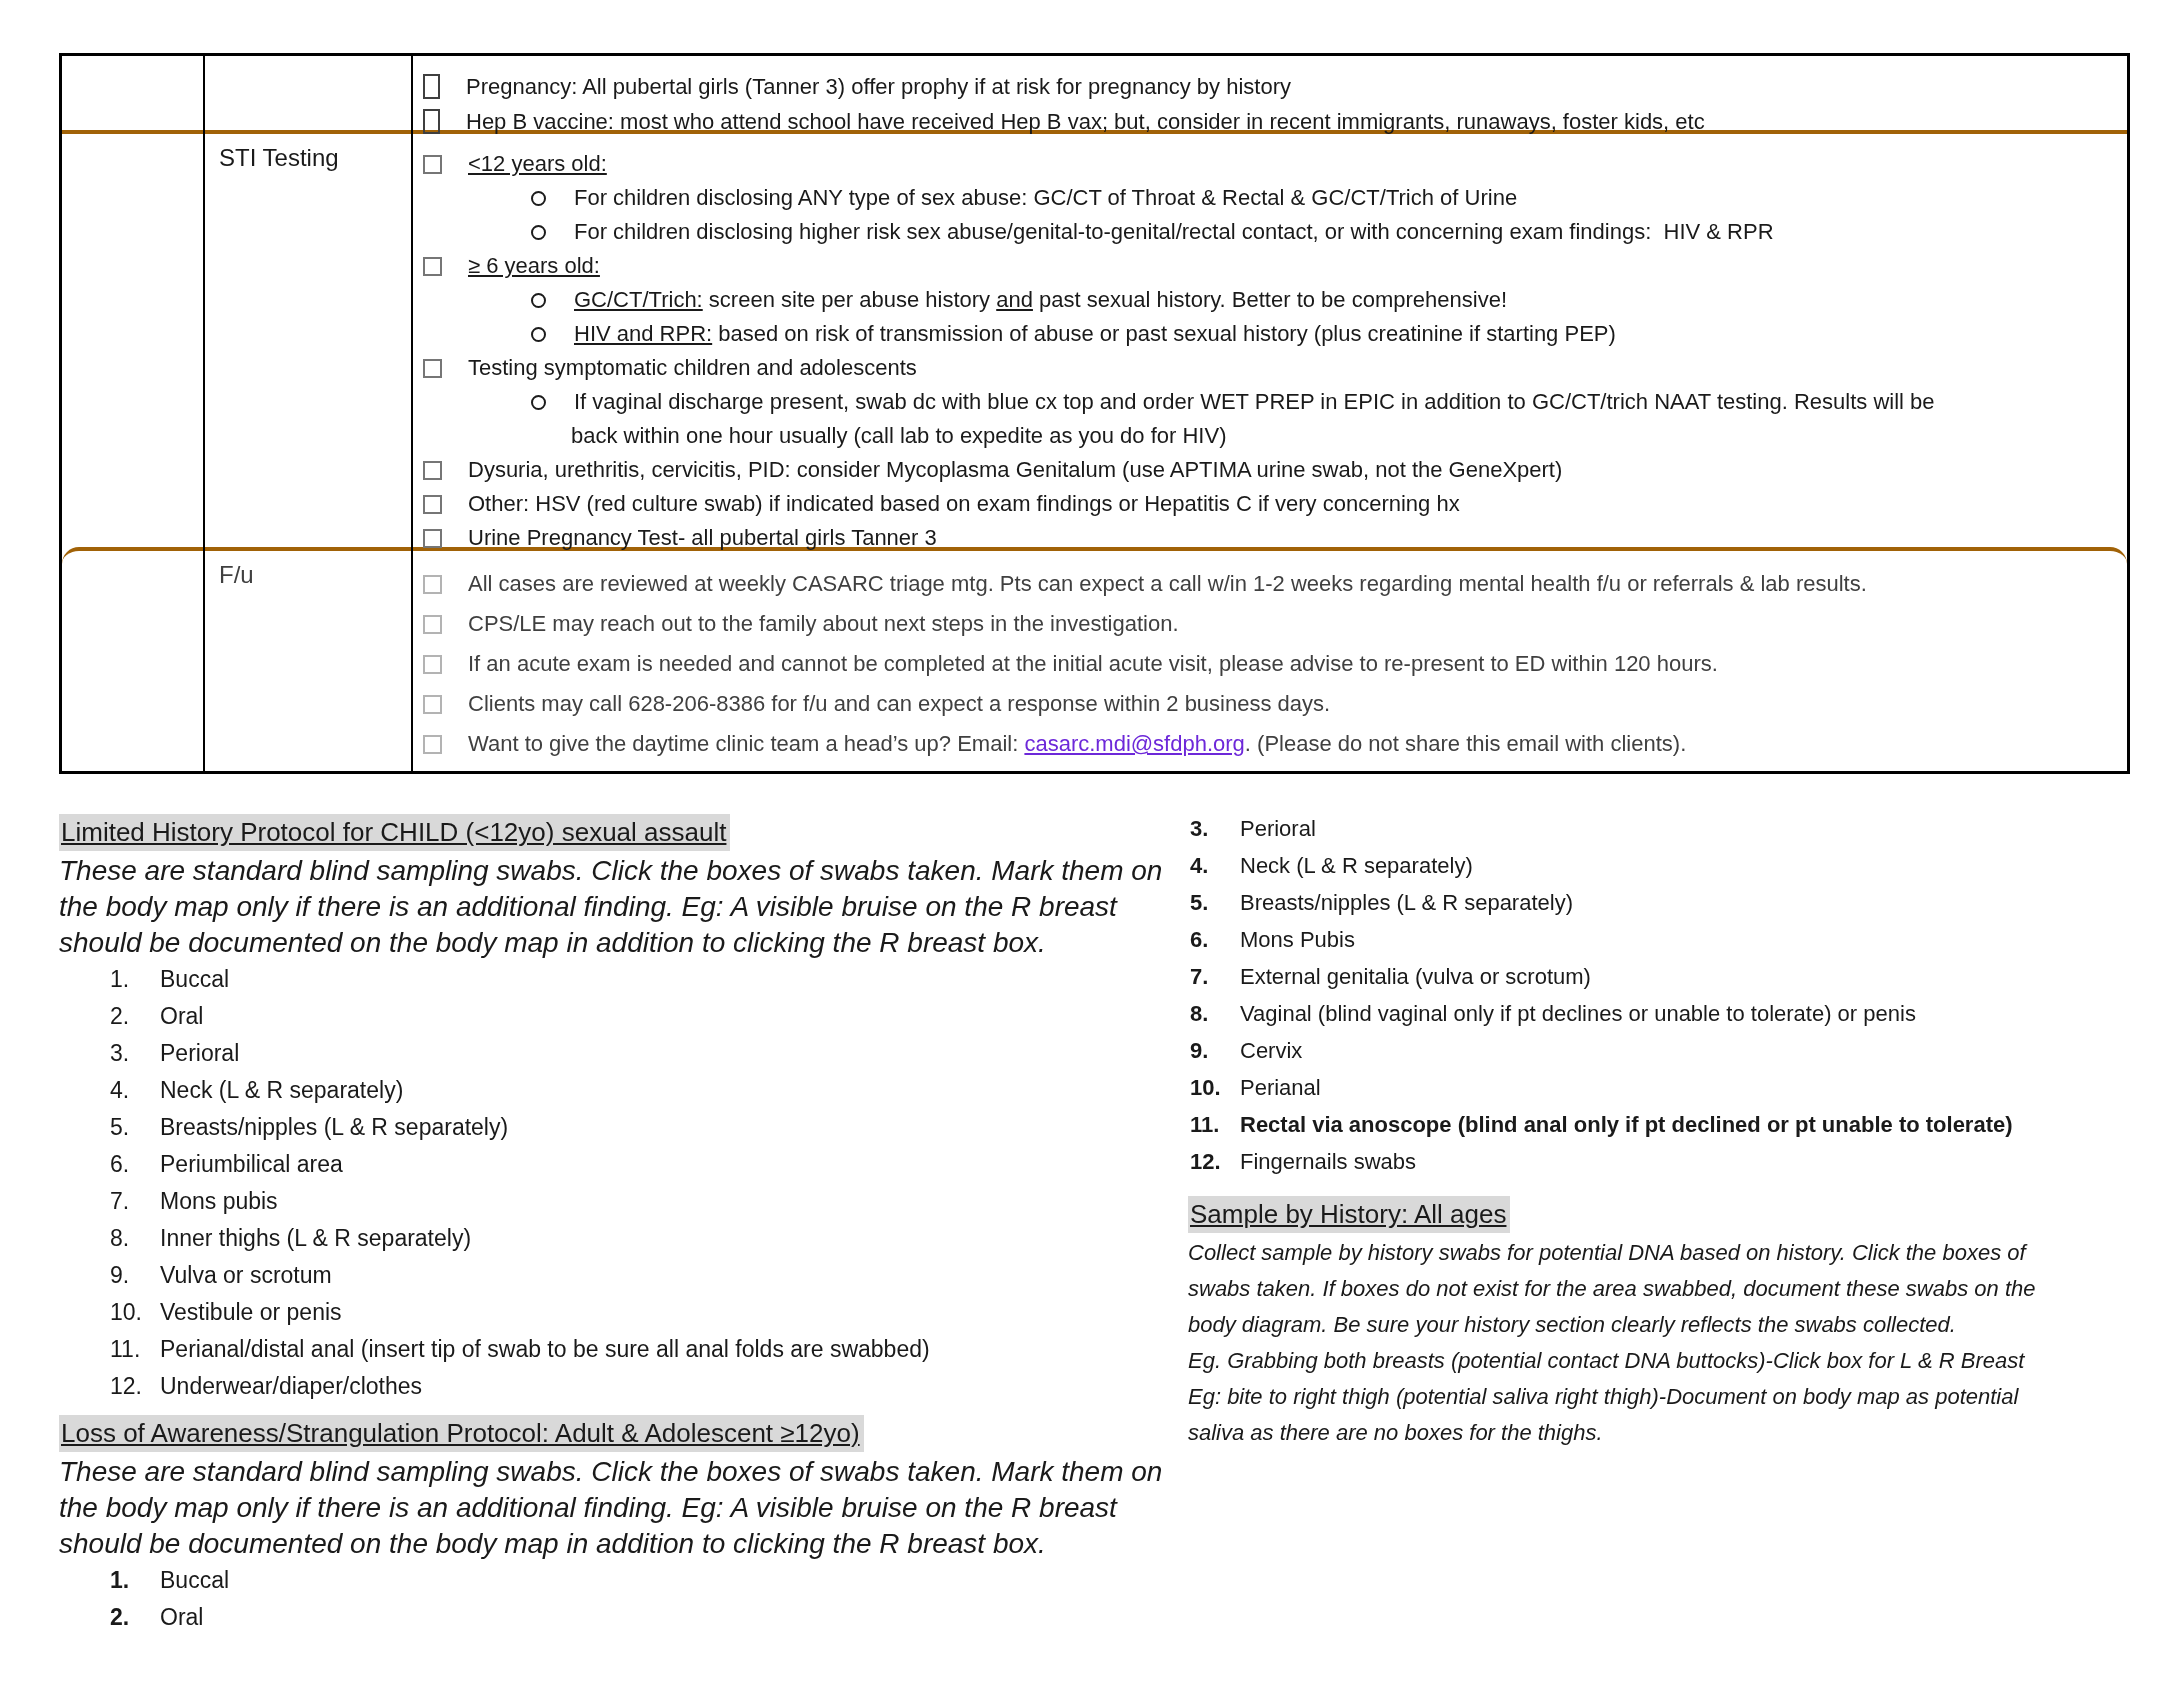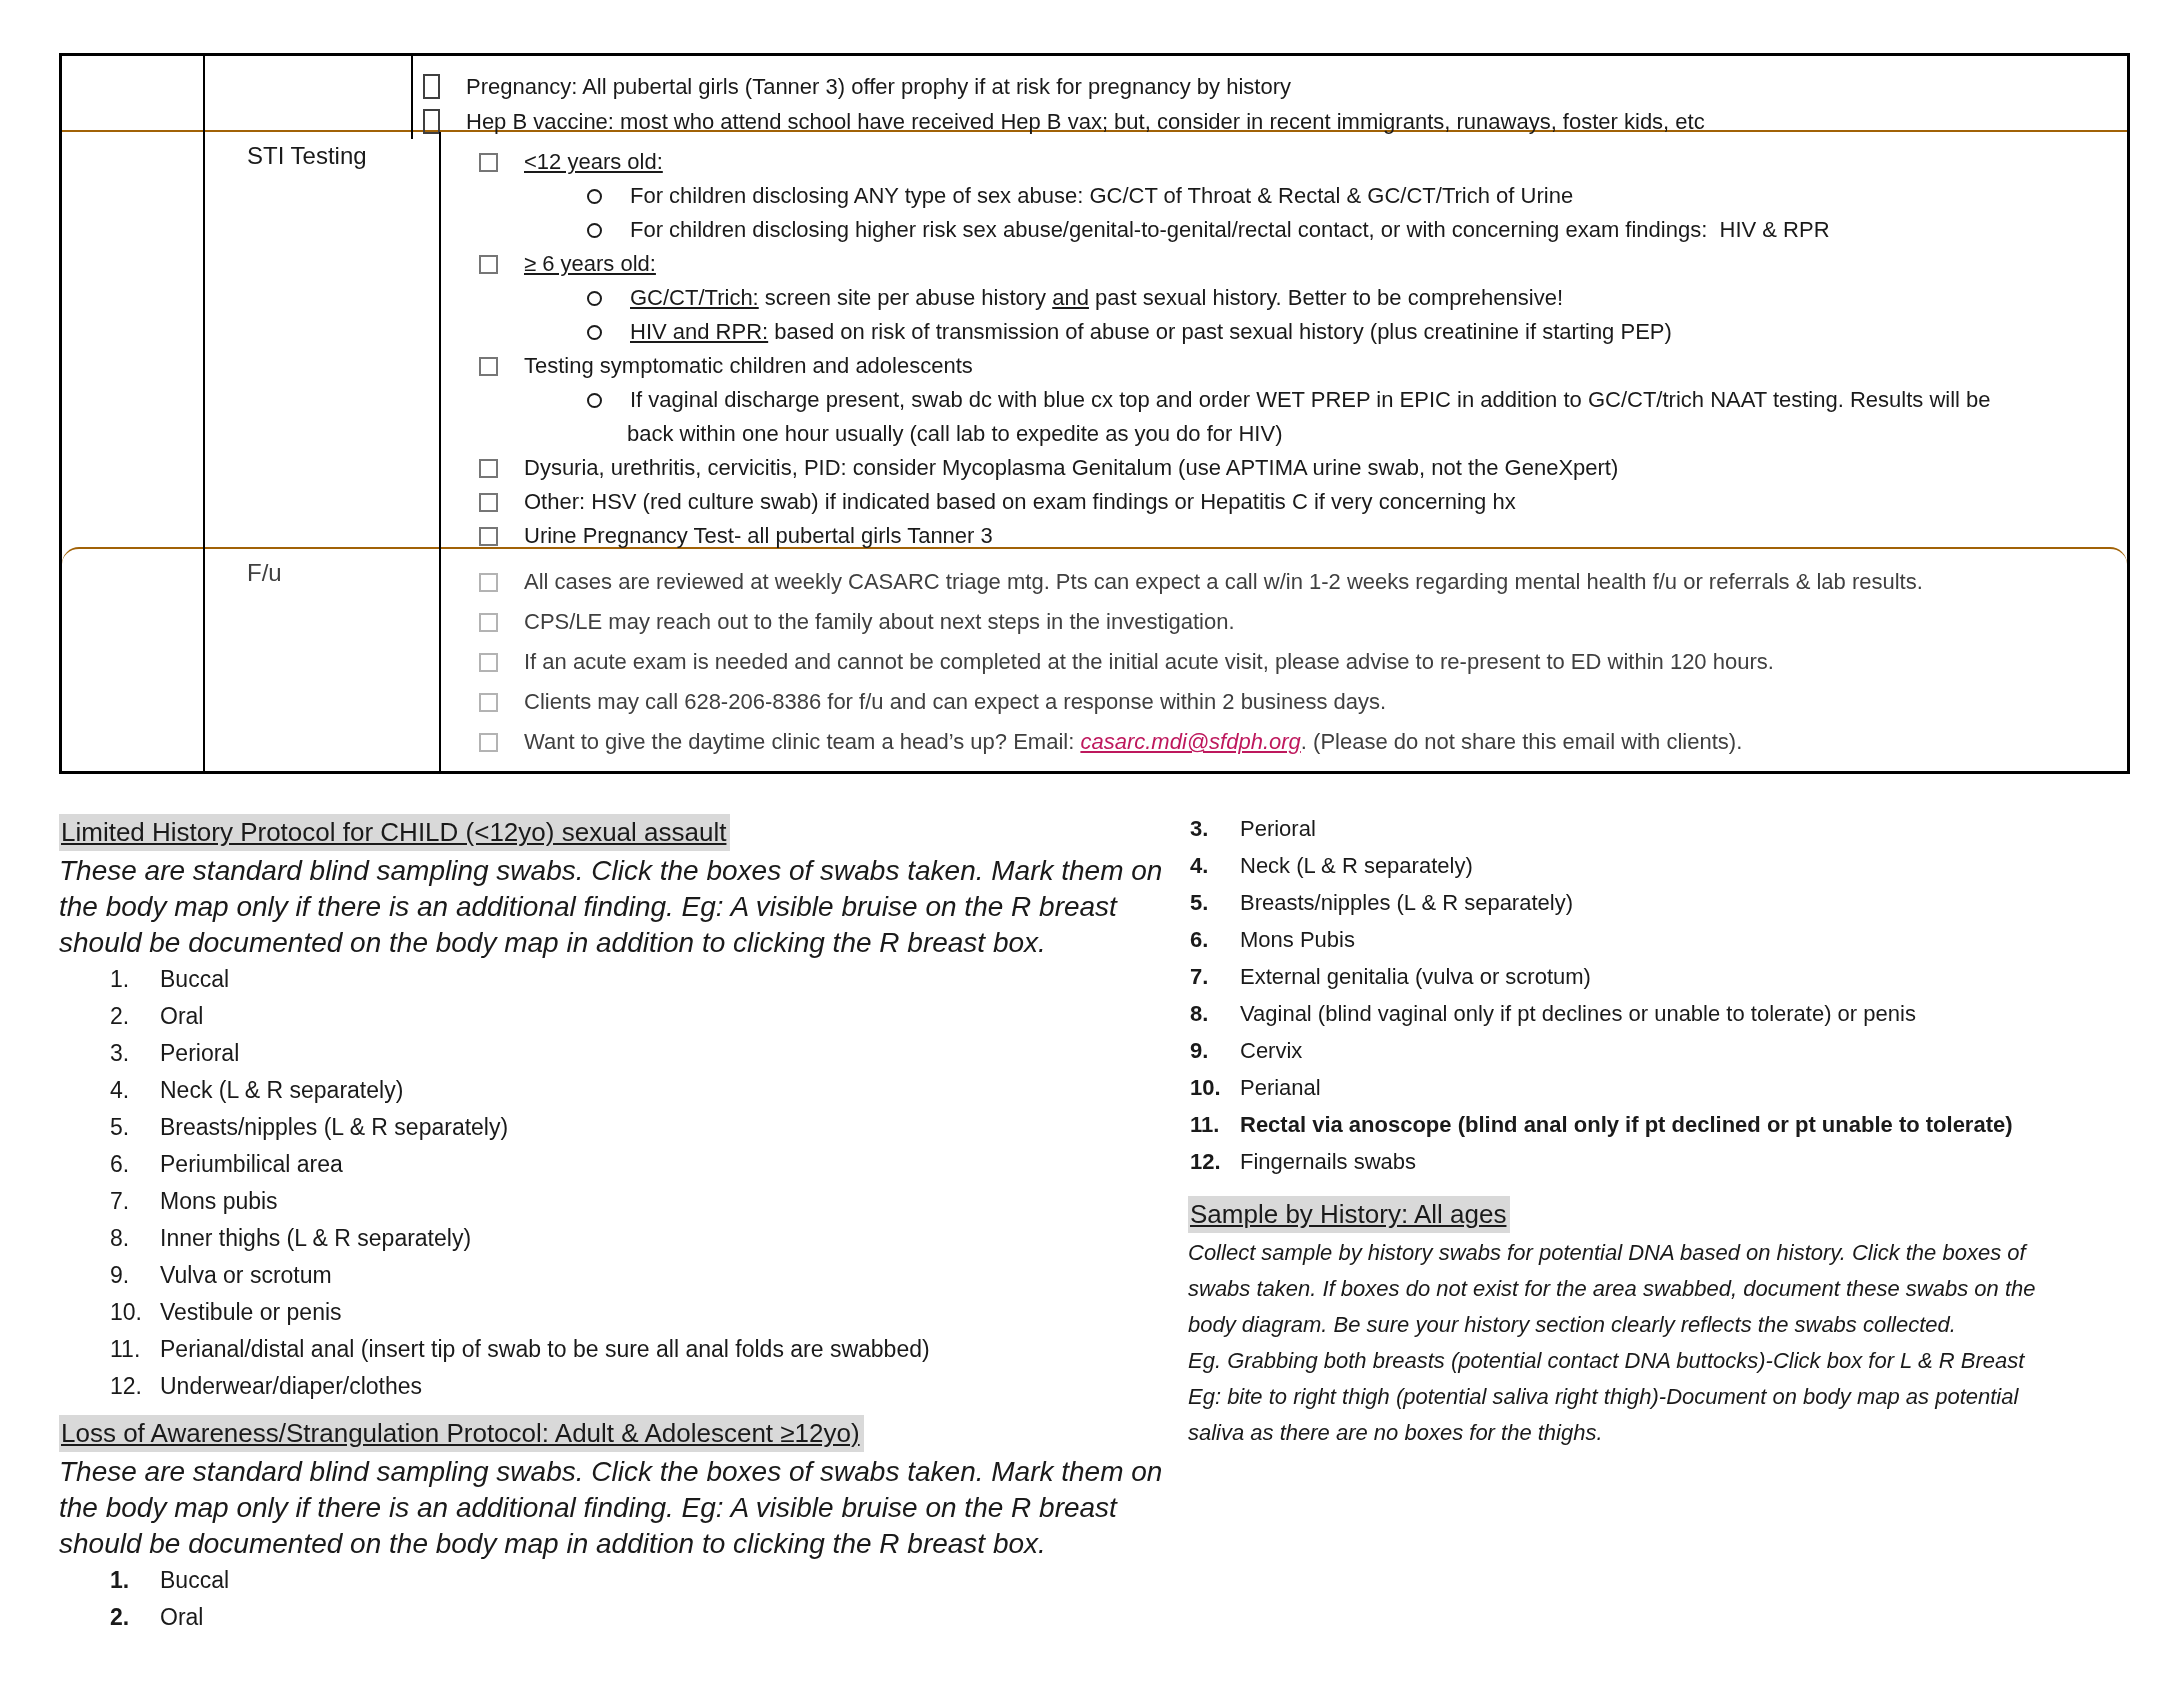--- a/index.html
+++ b/index.html
@@ -2,37 +2,37 @@
 <html><head>
 <meta charset="utf-8">
 <style>
   html,body{margin:0;padding:0;background:#e8e8e8;}
   .page{position:relative;width:2178px;height:1683px;background:#ffffff;
         font-family:"Liberation Sans", sans-serif;color:#1a1a1a;overflow:hidden;}
 
   
   .tbl{position:absolute;left:59px;top:53px;width:2071px;border:3px solid #000;box-sizing:border-box;}
   .trow{display:grid;grid-template-columns:143px 208px 1fr;box-sizing:border-box;}
-  .trow + .trow{border-top:2px solid #a16207;gap:28px;}
+  .trow + .trow{border-top:4px solid #a16207;}
   .c1,.c2{border-right:2px solid #000;box-sizing:border-box;}
   .c2{padding:10px 0 0 14px;font-size:24px;}
   .c3{padding-top:13px;}
   .r0{height:74px;} .r1{height:417px;} .r2{height:224px;color:#404040;border-radius:17px;}
 
   .ln{display:flex;align-items:center;height:34px;padding-left:10px;font-size:22px;white-space:nowrap;}
   .r0 .ln{height:35px;}
   .r2 .ln{height:40px;}
   .cb{width:15px;height:15px;border:2px solid #767676;margin-right:26px;flex:none;box-sizing:content-box;}
   .r0 .cb{width:13px;height:21px;border-color:#3f3f3f;}
   .r2 .cb{border-color:#b3b3b3;}
   .dot{width:11px;height:11px;border:2.5px solid #1c1c1c;border-radius:50%;margin-right:28px;flex:none;}
   .sub{padding-left:118px;}
   .cont{padding-left:158px;}
   .u{text-decoration:underline;}
-  .link{color:#be185d;text-decoration:underline;font-style:italic;}
+  .link{color:#6d28d9;text-decoration:underline;}
 
   
   .sec-left{position:absolute;left:59px;top:814px;width:1119px;}
   .sec-right{position:absolute;left:1188px;top:810px;width:990px;}
   .sec-h{margin:0 0 5px 0;line-height:34px;height:34px;}
   .hl{display:inline-block;background:#d9d9d9;text-decoration:underline;font-size:26px;padding:1px 4px 2px 2px;}
   .iline{display:flex;align-items:center;height:36px;font-style:italic;font-size:28px;white-space:nowrap;}
   .sec-right .iline{font-size:22px;}
   .li{display:flex;align-items:center;height:37px;font-size:23px;white-space:nowrap;}
   .sec-right .li{font-size:22px;}

